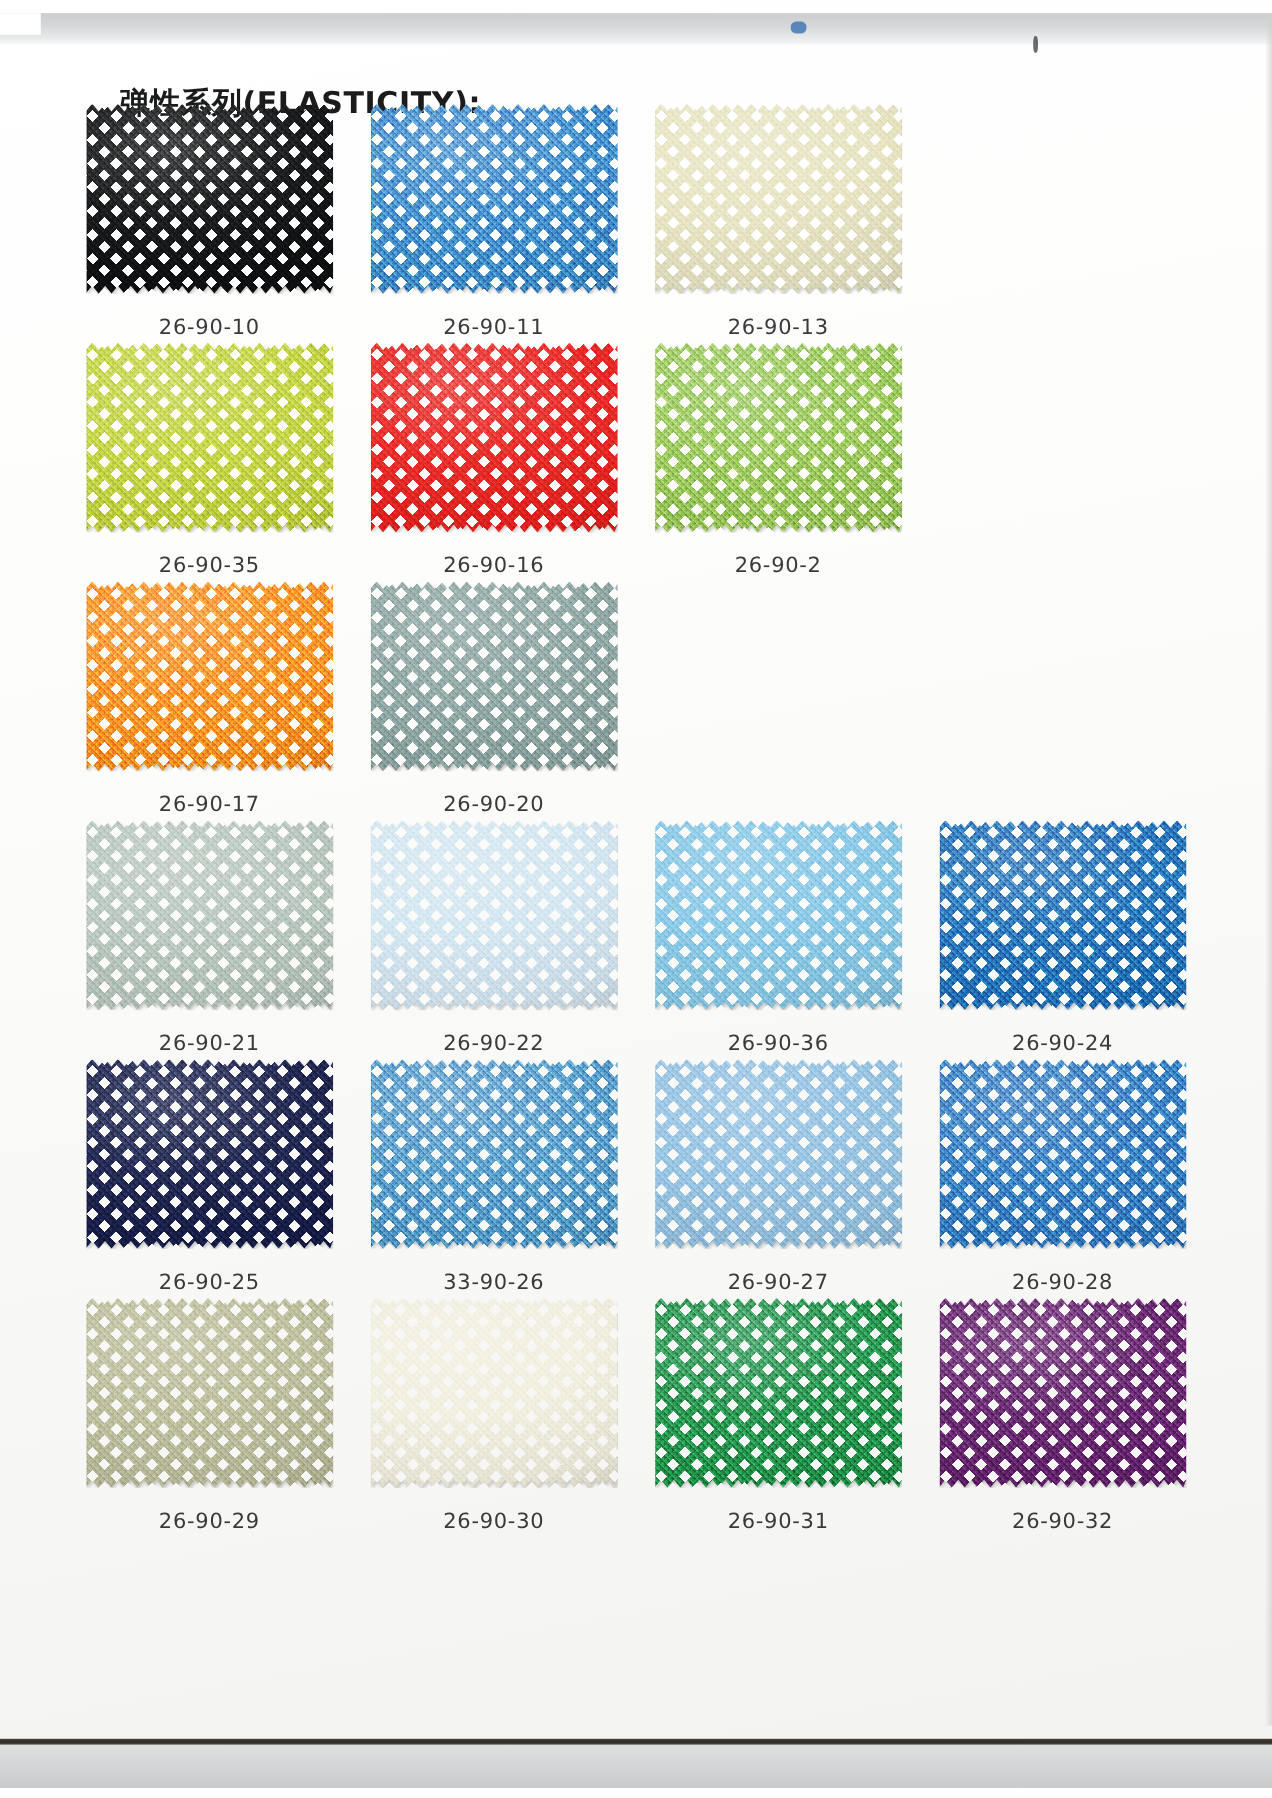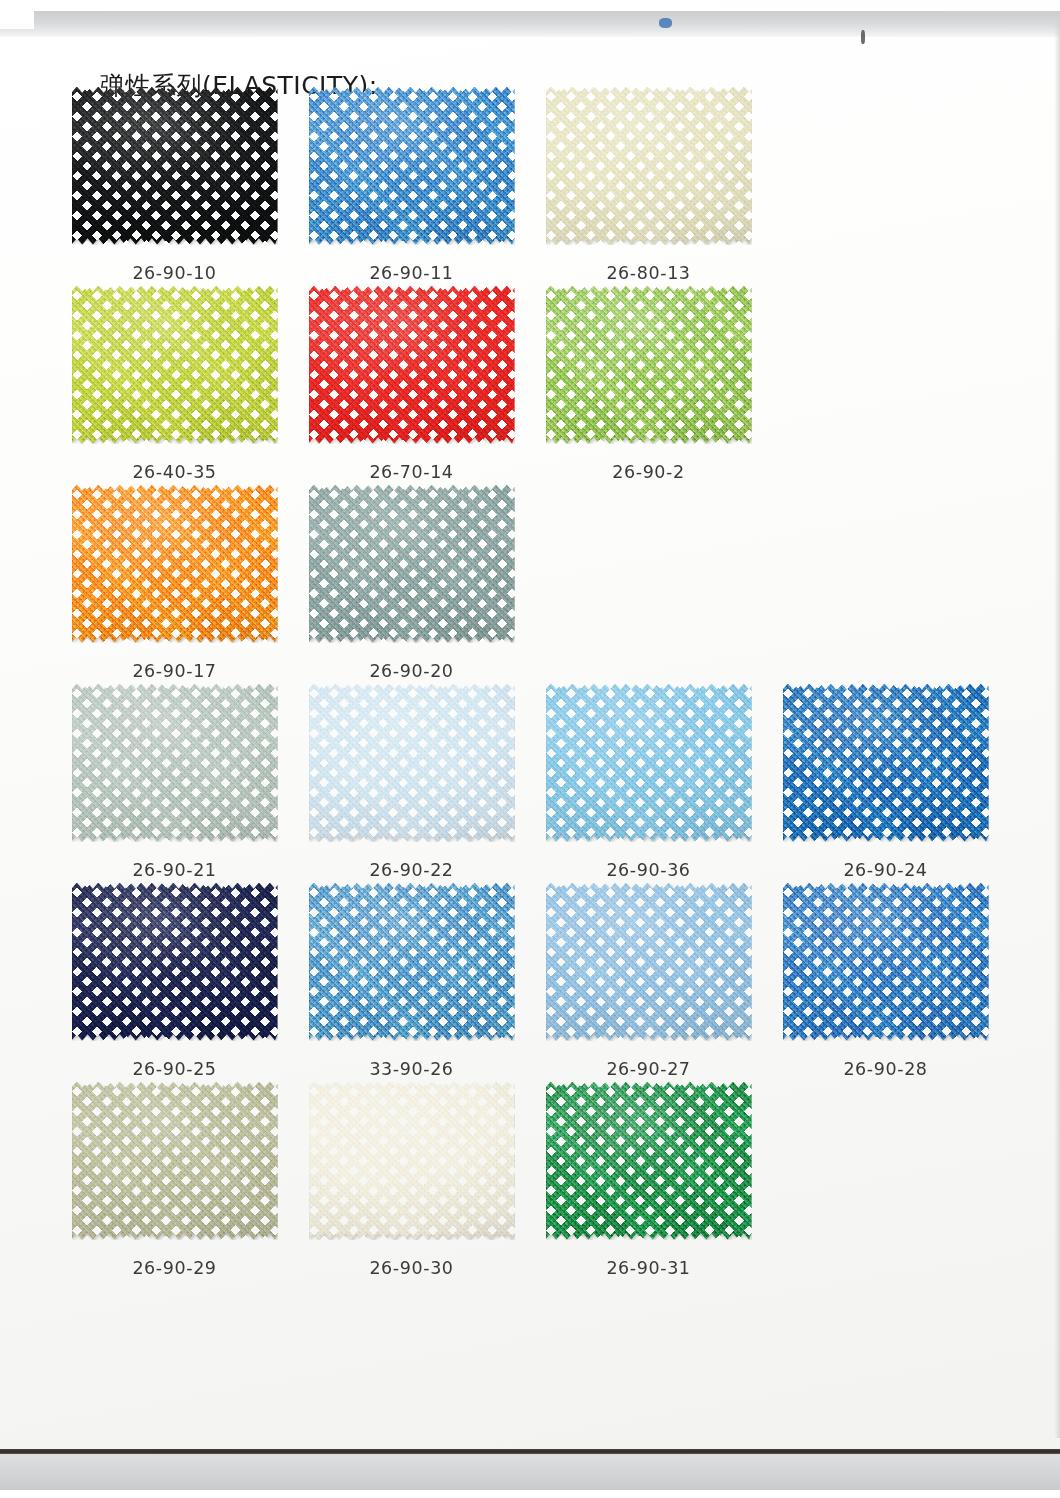--- a/index.html
+++ b/index.html
@@ -47,21 +47,21 @@
     background: linear-gradient(90deg, rgba(225,225,223,0) 0%, #cfcfcd 100%);
     opacity: .7;
   }
   .speck { position: absolute; background: #3b3b3b; border-radius: 40%; opacity:.75; }
 
   
   .title {
     position: absolute;
     left: 100px; top: 52px;
     font-size: 25px;
-    font-weight: 400;
+    font-weight: 700;
     color: #1b1b1b;
     letter-spacing: .5px;
     white-space: nowrap;
     font-family: "DejaVu Sans", "Liberation Sans", sans-serif;
   }
 
   
   .grid {
     position: absolute;
     left: 56px; top: 84px;
@@ -197,43 +197,43 @@
           <div class="label">26-90-11</div>
         </div>
         <div class="cell">
           <div class="swatch-wrap">
             <div class="swatch">
               <div class="swatch-inner">
                 <div class="fabric light" style="--c:#e7e4c2"></div>
               </div>
             </div>
           </div>
-          <div class="label">26-80-13</div>
+          <div class="label">26-90-13</div>
         </div>
       </div>
       <div class="row">
         <div class="cell">
           <div class="swatch-wrap">
             <div class="swatch">
               <div class="swatch-inner">
                 <div class="fabric" style="--c:#bed03c"></div>
               </div>
             </div>
           </div>
-          <div class="label">26-40-35</div>
+          <div class="label">26-90-35</div>
         </div>
         <div class="cell">
           <div class="swatch-wrap">
             <div class="swatch">
               <div class="swatch-inner">
                 <div class="fabric" style="--c:#e6201d"></div>
               </div>
             </div>
           </div>
-          <div class="label">26-70-14</div>
+          <div class="label">26-90-16</div>
         </div>
         <div class="cell">
           <div class="swatch-wrap">
             <div class="swatch">
               <div class="swatch-inner">
                 <div class="fabric" style="--c:#92c453"></div>
               </div>
             </div>
           </div>
           <div class="label">26-90-2</div>
@@ -368,20 +368,30 @@
         </div>
         <div class="cell">
           <div class="swatch-wrap">
             <div class="swatch">
               <div class="swatch-inner">
                 <div class="fabric" style="--c:#1f8a45"></div>
               </div>
             </div>
           </div>
           <div class="label">26-90-31</div>
+        </div>
+        <div class="cell">
+          <div class="swatch-wrap">
+            <div class="swatch">
+              <div class="swatch-inner">
+                <div class="fabric" style="--c:#5c2064"></div>
+              </div>
+            </div>
+          </div>
+          <div class="label">26-90-32</div>
         </div>
       </div>
     </div>
 
   <div class="scan-band-bottom-dark"></div>
   <div class="scan-band-bottom-grey"></div>
   <div class="scan-band-bottom-foot"></div>
 
 </div>
 

